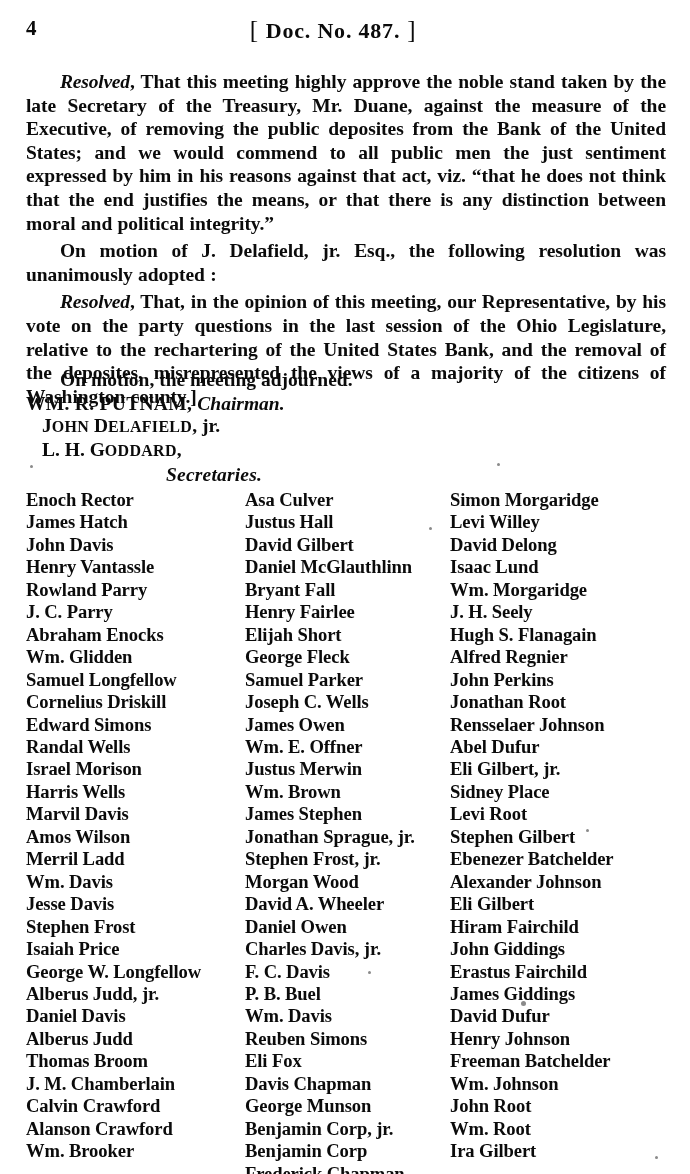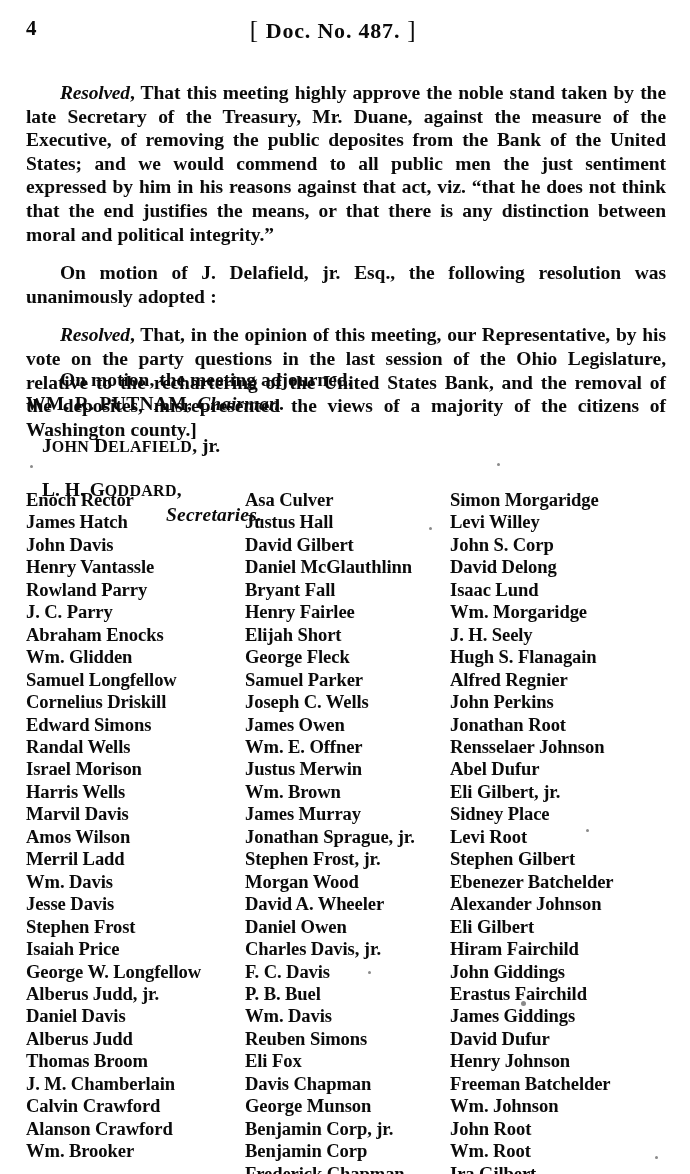--- a/index.html
+++ b/index.html
@@ -62,21 +62,21 @@
     top: 66px;
     left: 26px;
     width: 640px;
   }
   .para {
     font-size: 19.5px;
     line-height: 23.6px;
     font-weight: bold;
     text-align: justify;
     text-align-last: left;
-    margin: 15px 0 0 0;
+    margin: 4px 0 0 0;
     word-spacing: 0.5px;
     letter-spacing: -0.05px;
   }
   .para.indent { text-indent: 34px; }
   .para .lead {
     font-style: italic;
     font-weight: bold;
     letter-spacing: -0.2px;
   }
 
@@ -115,21 +115,20 @@
     left: 26px;
     width: 500px;
     font-size: 19.5px;
     font-weight: bold;
     line-height: 23px;
   }
   .secblock .nm {
     display: block;
     padding-left: 16px;
     white-space: nowrap;
-    margin-top: 20px;
   }
   .smallcap {
     font-size: 0.82em;
     letter-spacing: 0.3px;
   }
   .secblock .secs {
     display: block;
     padding-left: 140px;
     font-style: italic;
     font-weight: bold;
@@ -245,42 +244,41 @@
         <div class="rname">Bryant Fall</div>
         <div class="rname">Henry Fairlee</div>
         <div class="rname">Elijah Short</div>
         <div class="rname">George Fleck</div>
         <div class="rname">Samuel Parker</div>
         <div class="rname">Joseph C. Wells</div>
         <div class="rname">James Owen</div>
         <div class="rname">Wm. E. Offner</div>
         <div class="rname">Justus Merwin</div>
         <div class="rname">Wm. Brown</div>
-        <div class="rname">James Murray</div>
+        <div class="rname">James Stephen</div>
         <div class="rname">Jonathan Sprague, jr.</div>
         <div class="rname">Stephen Frost, jr.</div>
         <div class="rname">Morgan Wood</div>
         <div class="rname">David A. Wheeler</div>
         <div class="rname">Daniel Owen</div>
         <div class="rname">Charles Davis, jr.</div>
         <div class="rname">F. C. Davis</div>
         <div class="rname">P. B. Buel</div>
         <div class="rname">Wm. Davis</div>
         <div class="rname">Reuben Simons</div>
         <div class="rname">Eli Fox</div>
         <div class="rname">Davis Chapman</div>
         <div class="rname">George Munson</div>
         <div class="rname">Benjamin Corp, jr.</div>
         <div class="rname">Benjamin Corp</div>
         <div class="rname">Frederick Chapman</div>
       </div>
     <div class="rcol rcol-3">
         <div class="rname">Simon Morgaridge</div>
         <div class="rname">Levi Willey</div>
-        <div class="rname">John S. Corp</div>
         <div class="rname">David Delong</div>
         <div class="rname">Isaac Lund</div>
         <div class="rname">Wm. Morgaridge</div>
         <div class="rname">J. H. Seely</div>
         <div class="rname">Hugh S. Flanagain</div>
         <div class="rname">Alfred Regnier</div>
         <div class="rname">John Perkins</div>
         <div class="rname">Jonathan Root</div>
         <div class="rname">Rensselaer Johnson</div>
         <div class="rname">Abel Dufur</div>

